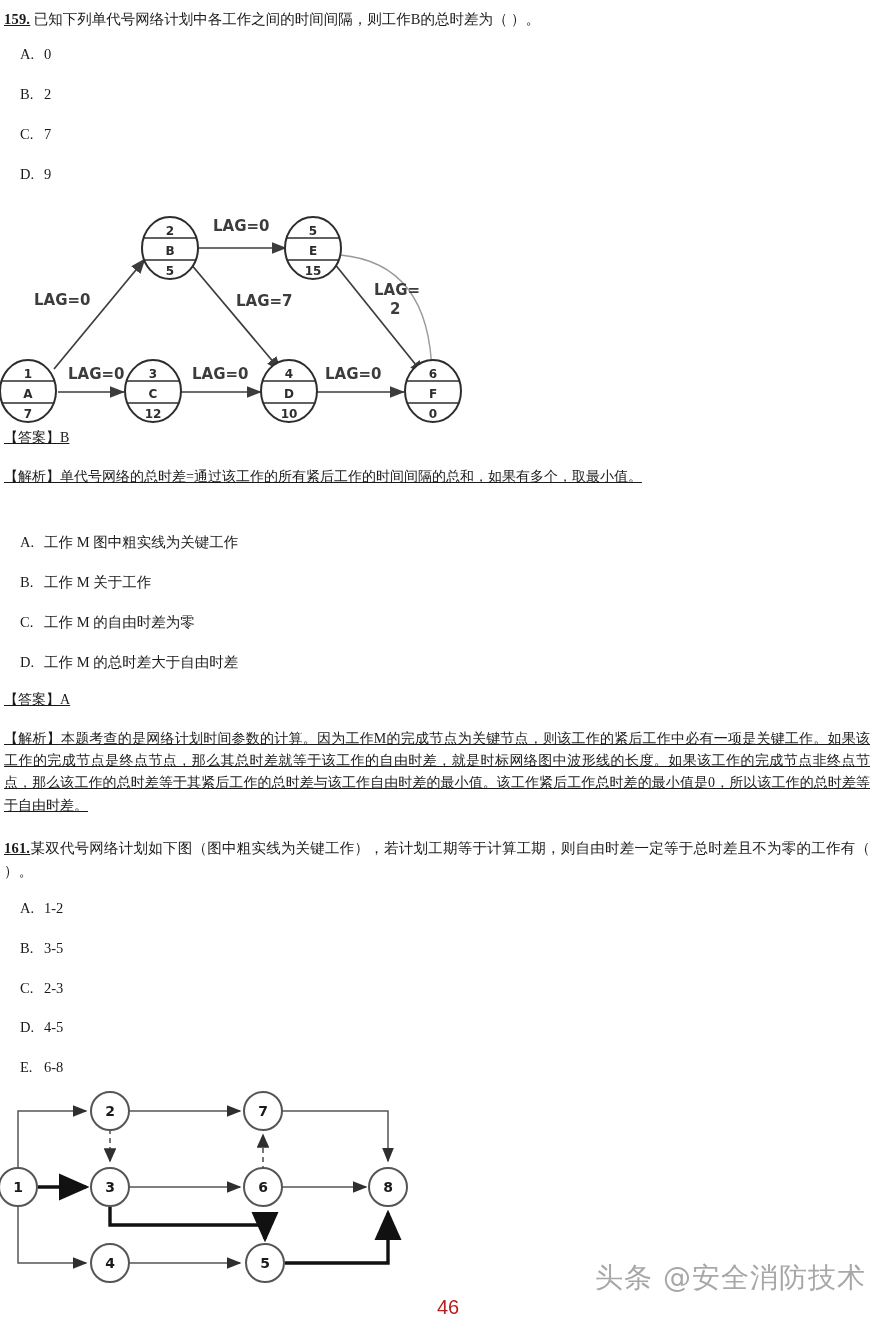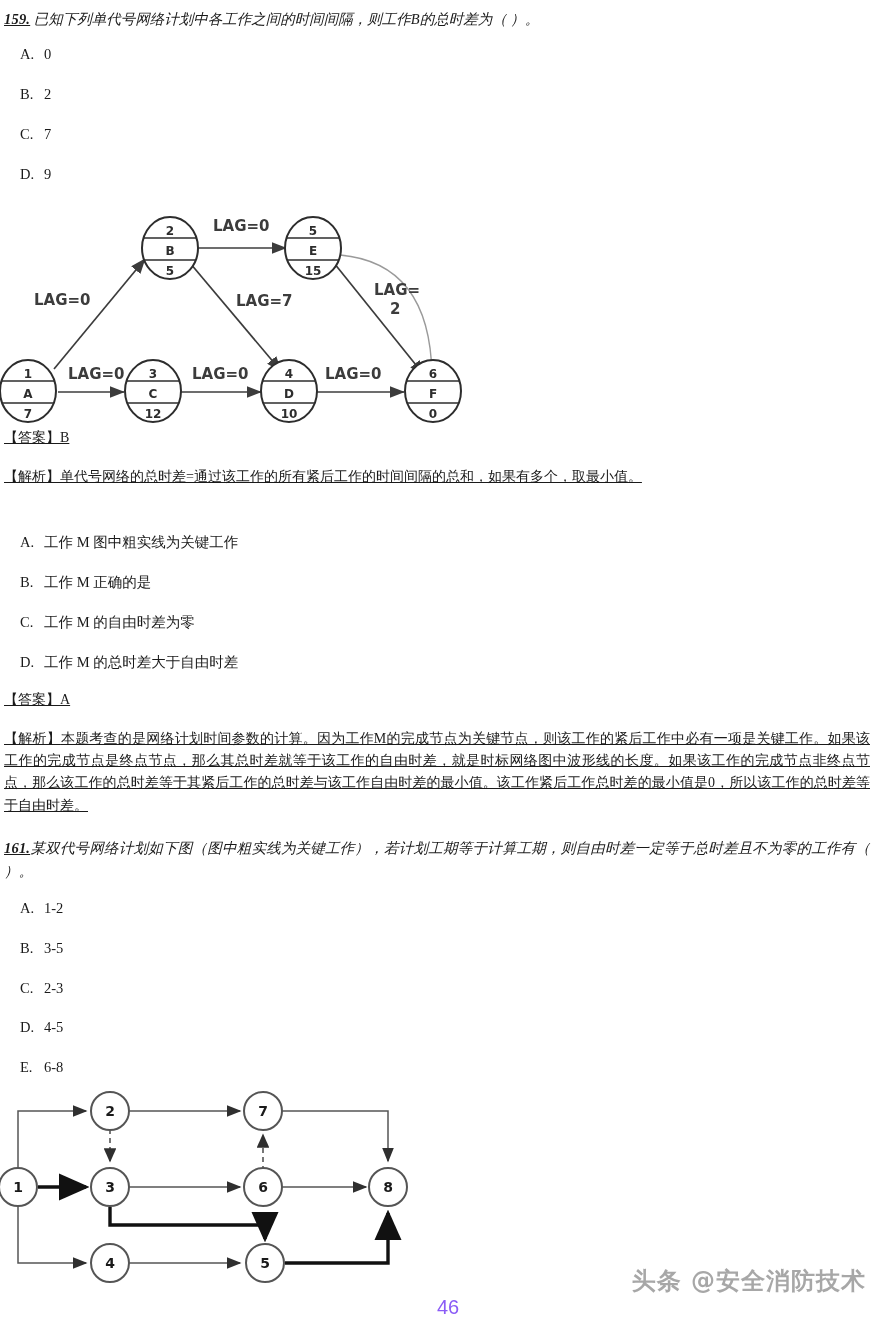--- a/index.html
+++ b/index.html
@@ -22,21 +22,20 @@
     height: 1325px;
     padding: 0;
     box-sizing: border-box;
   }
   .q-line {
     font-size: 14.5px;
     line-height: 1.55;
     margin: 0;
     padding: 0 10px 0 4px;
     text-align: justify;
-    font-style: italic;
   }
   .q-num {
     font-weight: bold;
     text-decoration: underline;
     letter-spacing: 0.2px;
   }
   .opt {
     font-size: 14.5px;
     line-height: 1.5;
     padding-left: 20px;
@@ -61,28 +60,28 @@
   .figure { position: relative; }
   .figure svg { display: block; }
 
   .page-num {
     position: absolute;
     left: 16px; right: 0;
     bottom: 6px;
     text-align: center;
     font-size: 20px;
     font-family: "Liberation Sans", sans-serif;
-    color: #8b5cf6;
+    color: #b91c1c;
   }
   .watermark {
     position: absolute;
     right: 14px;
     bottom: 28px;
-    font-size: 24px;
-    font-weight: bold;
+    font-size: 28px;
+    font-weight: normal;
     color: rgba(60,60,60,0.45);
     font-family: "DejaVu Sans", sans-serif;
     letter-spacing: 1px;
     white-space: nowrap;
     pointer-events: none;
   }
   .mono-lab {
     font-family: "DejaVu Sans", sans-serif;
     font-weight: bold;
   }
@@ -217,21 +216,21 @@
   </div>
 
   <div class="sp-26"></div>
 
   <div class="sp-18"></div>
   <div class="opt">
     <span class="lbl">A.</span><span>工作 M 图中粗实线为关键工作</span>
   </div>
   <div class="sp-18"></div>
   <div class="opt">
-    <span class="lbl">B.</span><span>工作 M 正确的是</span>
+    <span class="lbl">B.</span><span>工作 M 关于工作</span>
   </div>
   <div class="sp-18"></div>
   <div class="opt">
     <span class="lbl">C.</span><span>工作 M 的自由时差为零</span>
   </div>
   <div class="sp-18"></div>
   <div class="opt">
     <span class="lbl">D.</span><span>工作 M 的总时差大于自由时差</span>
   </div>
 

